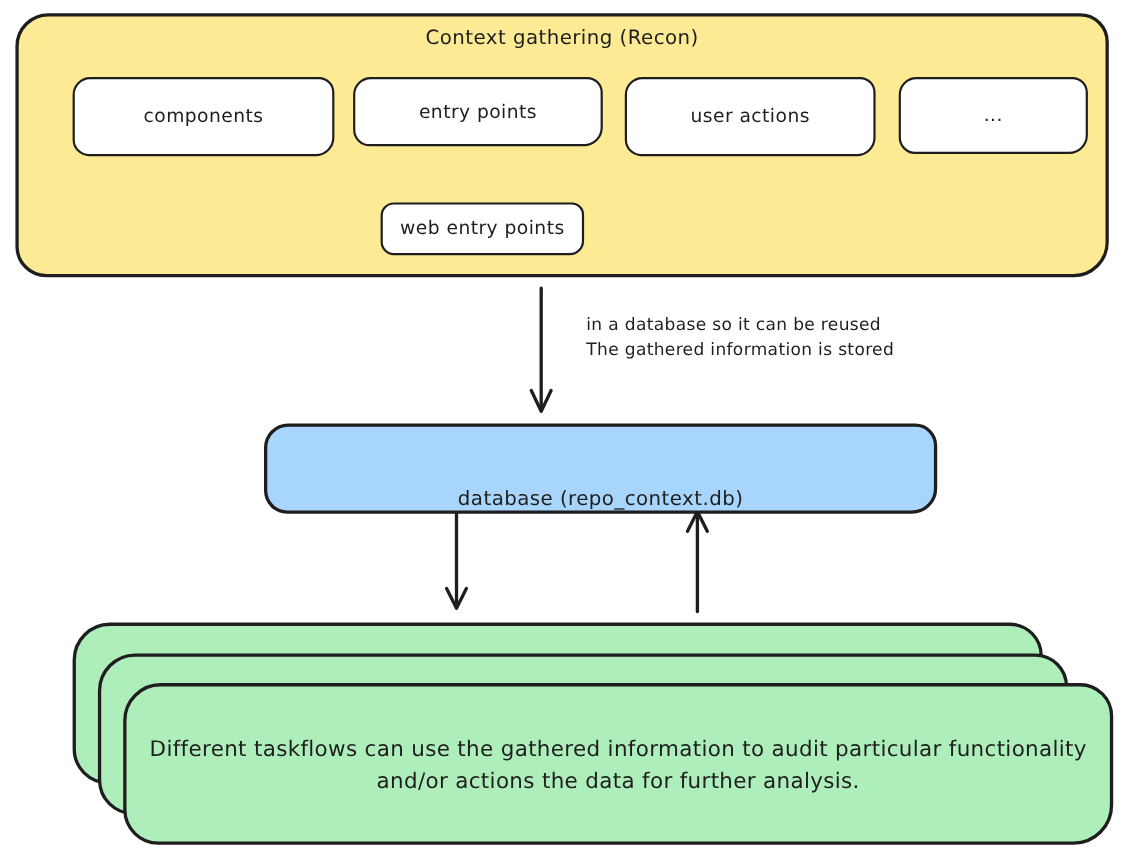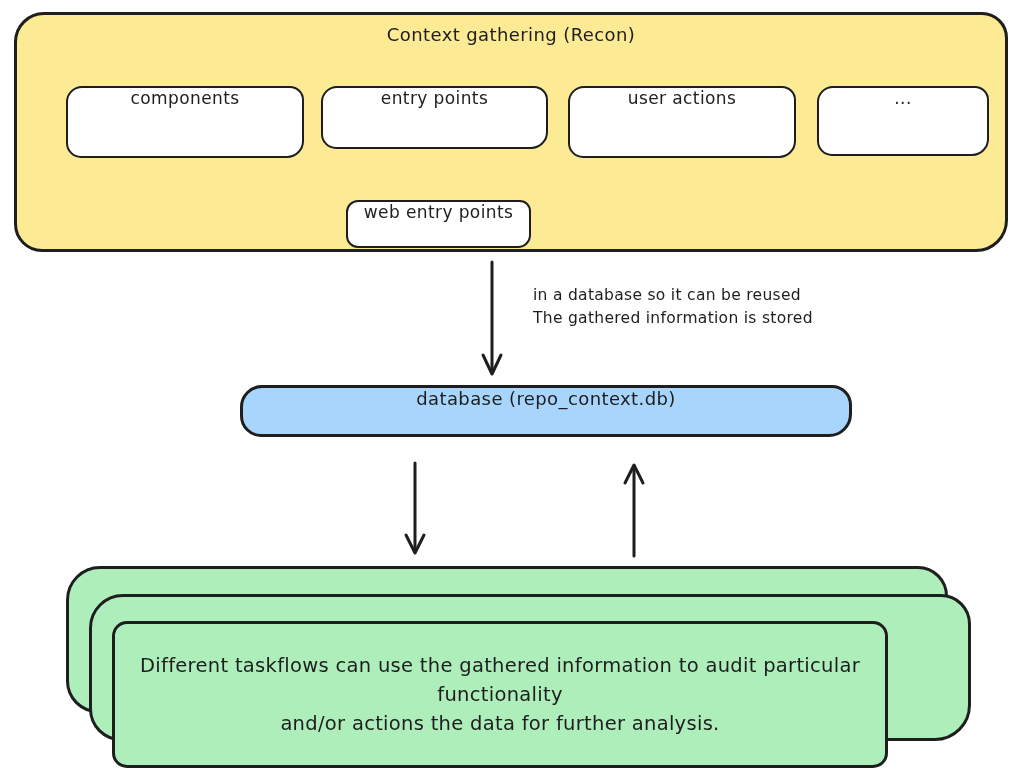--- a/index.html
+++ b/index.html
@@ -35,25 +35,24 @@
     letter-spacing: 0.4px;
     font-weight: 500;
   }
   .chip {
     position: absolute;
     background: #ffffff;
     border: 2.5px solid var(--stroke, #1e1e1e);
     border-radius: 16px 14px 17px 15px;
     box-sizing: border-box;
     display: flex;
-    align-items: flex-start;
+    align-items: center;
     justify-content: center;
     font-size: 17px;
     letter-spacing: 0.4px;
-    margin-top: 16px;
   }
   .chip-components { left: 49px;  top: 55px; width: 238px; height: 72px; }
   .chip-entry      { left: 304px; top: 55px; width: 227px; height: 63px; }
   .chip-user       { left: 551px; top: 55px; width: 228px; height: 72px; }
   .chip-more       { left: 800px; top: 55px; width: 172px; height: 70px; }
   .chip-web        { left: 329px; top: 169px; width: 185px; height: 48px;
                      border-radius: 12px 11px 13px 12px; font-size: 17px; }
 
   
   .arrows {
@@ -77,45 +76,45 @@
     font-size: 15.5px;
     line-height: 22.5px;
     letter-spacing: 0.3px;
     color: var(--stroke, #1e1e1e);
   }
 
   
   .db-box {
     position: absolute;
     left: 240px; top: 385px;
-    width: 612px; height: 52px;
+    width: 612px; height: 82px;
     background: var(--blue, #a8d5fb);
     border: 3px solid var(--stroke, #1e1e1e);
     border-radius: 22px 20px 23px 21px;
     box-sizing: border-box;
     display: flex;
-    align-items: flex-start;
+    align-items: flex-end;
     justify-content: center;
     font-size: 18px;
     letter-spacing: 0.4px;
   }
 
   
   .stack {
     position: absolute;
     width: 882px; height: 147px;
     background: var(--green, #aeeebb);
     border: 3px solid var(--stroke, #1e1e1e);
     border-radius: 34px 30px 36px 32px;
     box-sizing: border-box;
   }
   .stack-back  { left: 66px;  top: 566px; }
   .stack-mid   { left: 89px;  top: 594px; }
-  .stack-front { left: 112px; top: 621px; width: 776px;
-                 display: flex; align-items: center; justify-content: center; border-radius: 15px; }
+  .stack-front { left: 112px; top: 621px; width: 900px;
+                 display: flex; align-items: center; justify-content: center; }
   .stack-text {
     text-align: center;
     font-size: 19.5px;
     line-height: 29px;
     letter-spacing: 0.3px;
     padding: 0 10px;
   }
 </style>
 </head>
 <body>

